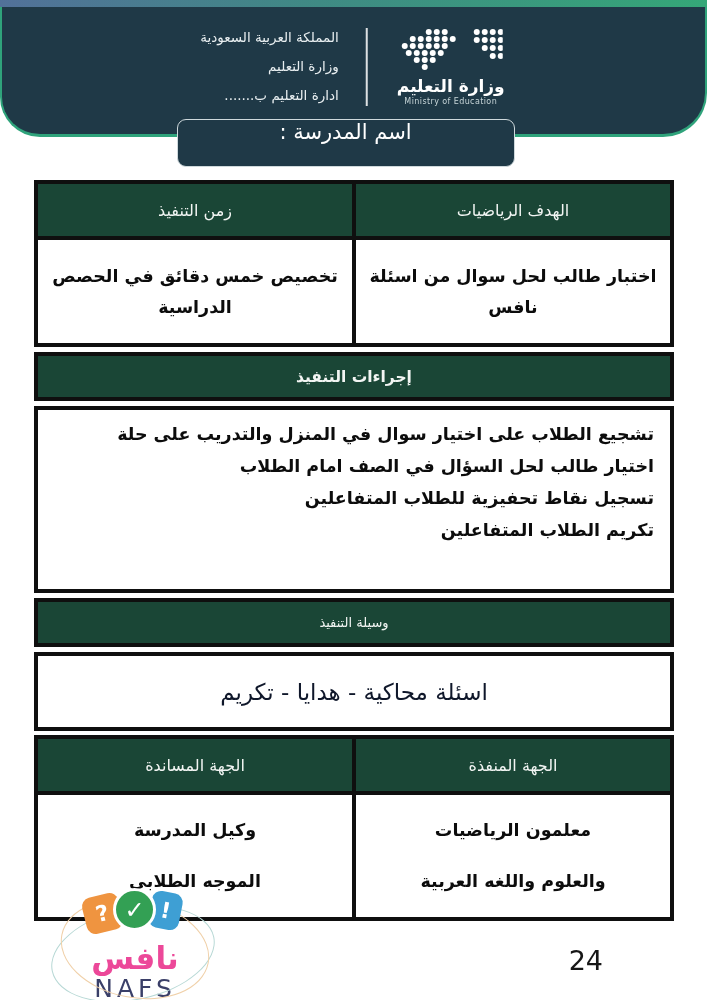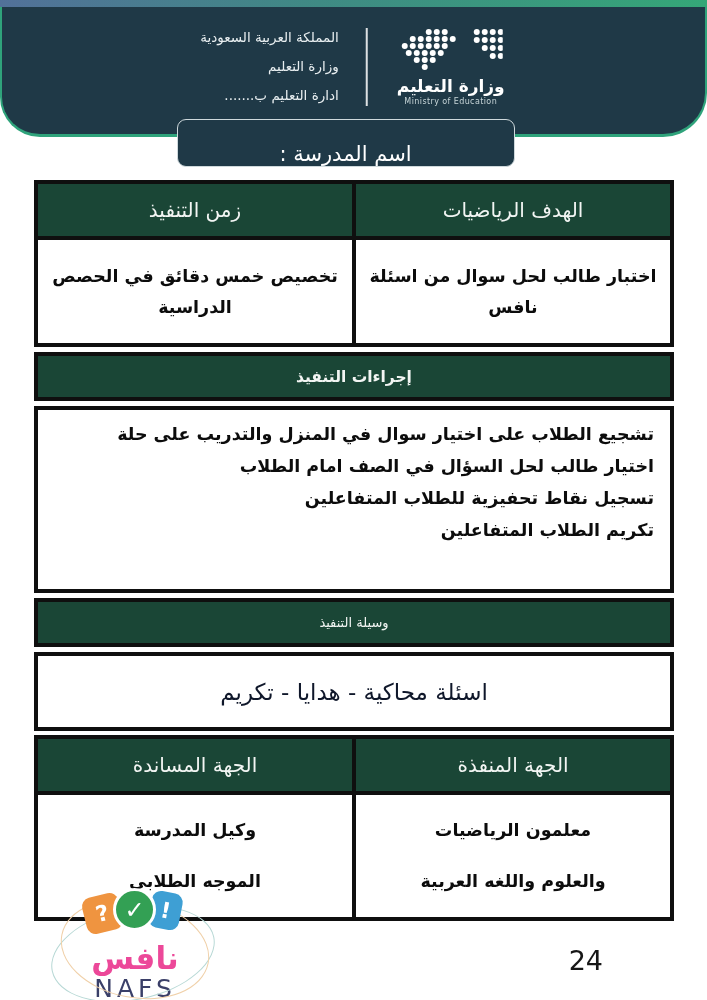--- a/index.html
+++ b/index.html
@@ -14,28 +14,28 @@
   .header-inner { position:absolute; top:16px; left:50%; transform:translateX(-50%);
                   display:flex; align-items:center; gap:27px; }
   .header-lines { text-align:right; color:#e9eff1; font-size:13.5px; line-height:2.15; direction:rtl; }
   .header-divider { width:2px; height:78px; background:rgba(255,255,255,.85); }
   .moe-logo { display:flex; flex-direction:column; align-items:center; width:112px; }
   .moe-ar { font-size:17px; font-weight:bold; color:#ffffff; margin-top:3px; }
   .moe-en { font-size:8px; color:#c7d5d8; letter-spacing:.4px; margin-top:1px; }
 
   .title-box { position:relative; z-index:2; width:338px; height:48px; margin:-18px auto 13px;
                transform:translateX(-8px); background:#1f3947; border:1px solid #cfd9dc;
-               border-radius:9px; display:flex; align-items:flex-end; justify-content:center; }
+               border-radius:9px; display:flex; align-items:flex-start; justify-content:center; }
   .title-box span { color:#ffffff; font-size:21px; direction:rtl; }
 
   
   .content { margin:10px 33px 0 34px; }
   .tbl { display:grid; grid-template-columns:1fr 1fr; gap:4px; background:#0f0f0f;
          border:4px solid #0f0f0f; direction:rtl; }
-  .hcell { background:#1a4636; color:#f2f5f3; font-size:20px; height:52px;
+  .hcell { background:#1a4636; color:#f2f5f3; font-size:16px; height:52px;
            display:flex; align-items:center; justify-content:center; }
   .bcell { background:#ffffff; color:#0c0c0c; font-weight:bold; font-size:17.5px;
            text-align:center; display:flex; flex-direction:column; align-items:center;
            justify-content:center; height:103px; line-height:1.75; padding:0 8px; }
   .tbl2 .bcell { height:122px;gap:20px; }
 
   .band { margin-top:5px; border:4px solid #0f0f0f; background:#1a4636; height:49px;
           display:flex; align-items:center; justify-content:center; color:#f2f5f3; direction:rtl; }
   .band-strong { font-size:15.5px; font-weight:bold; }
   .band-small  { font-size:13px; }

